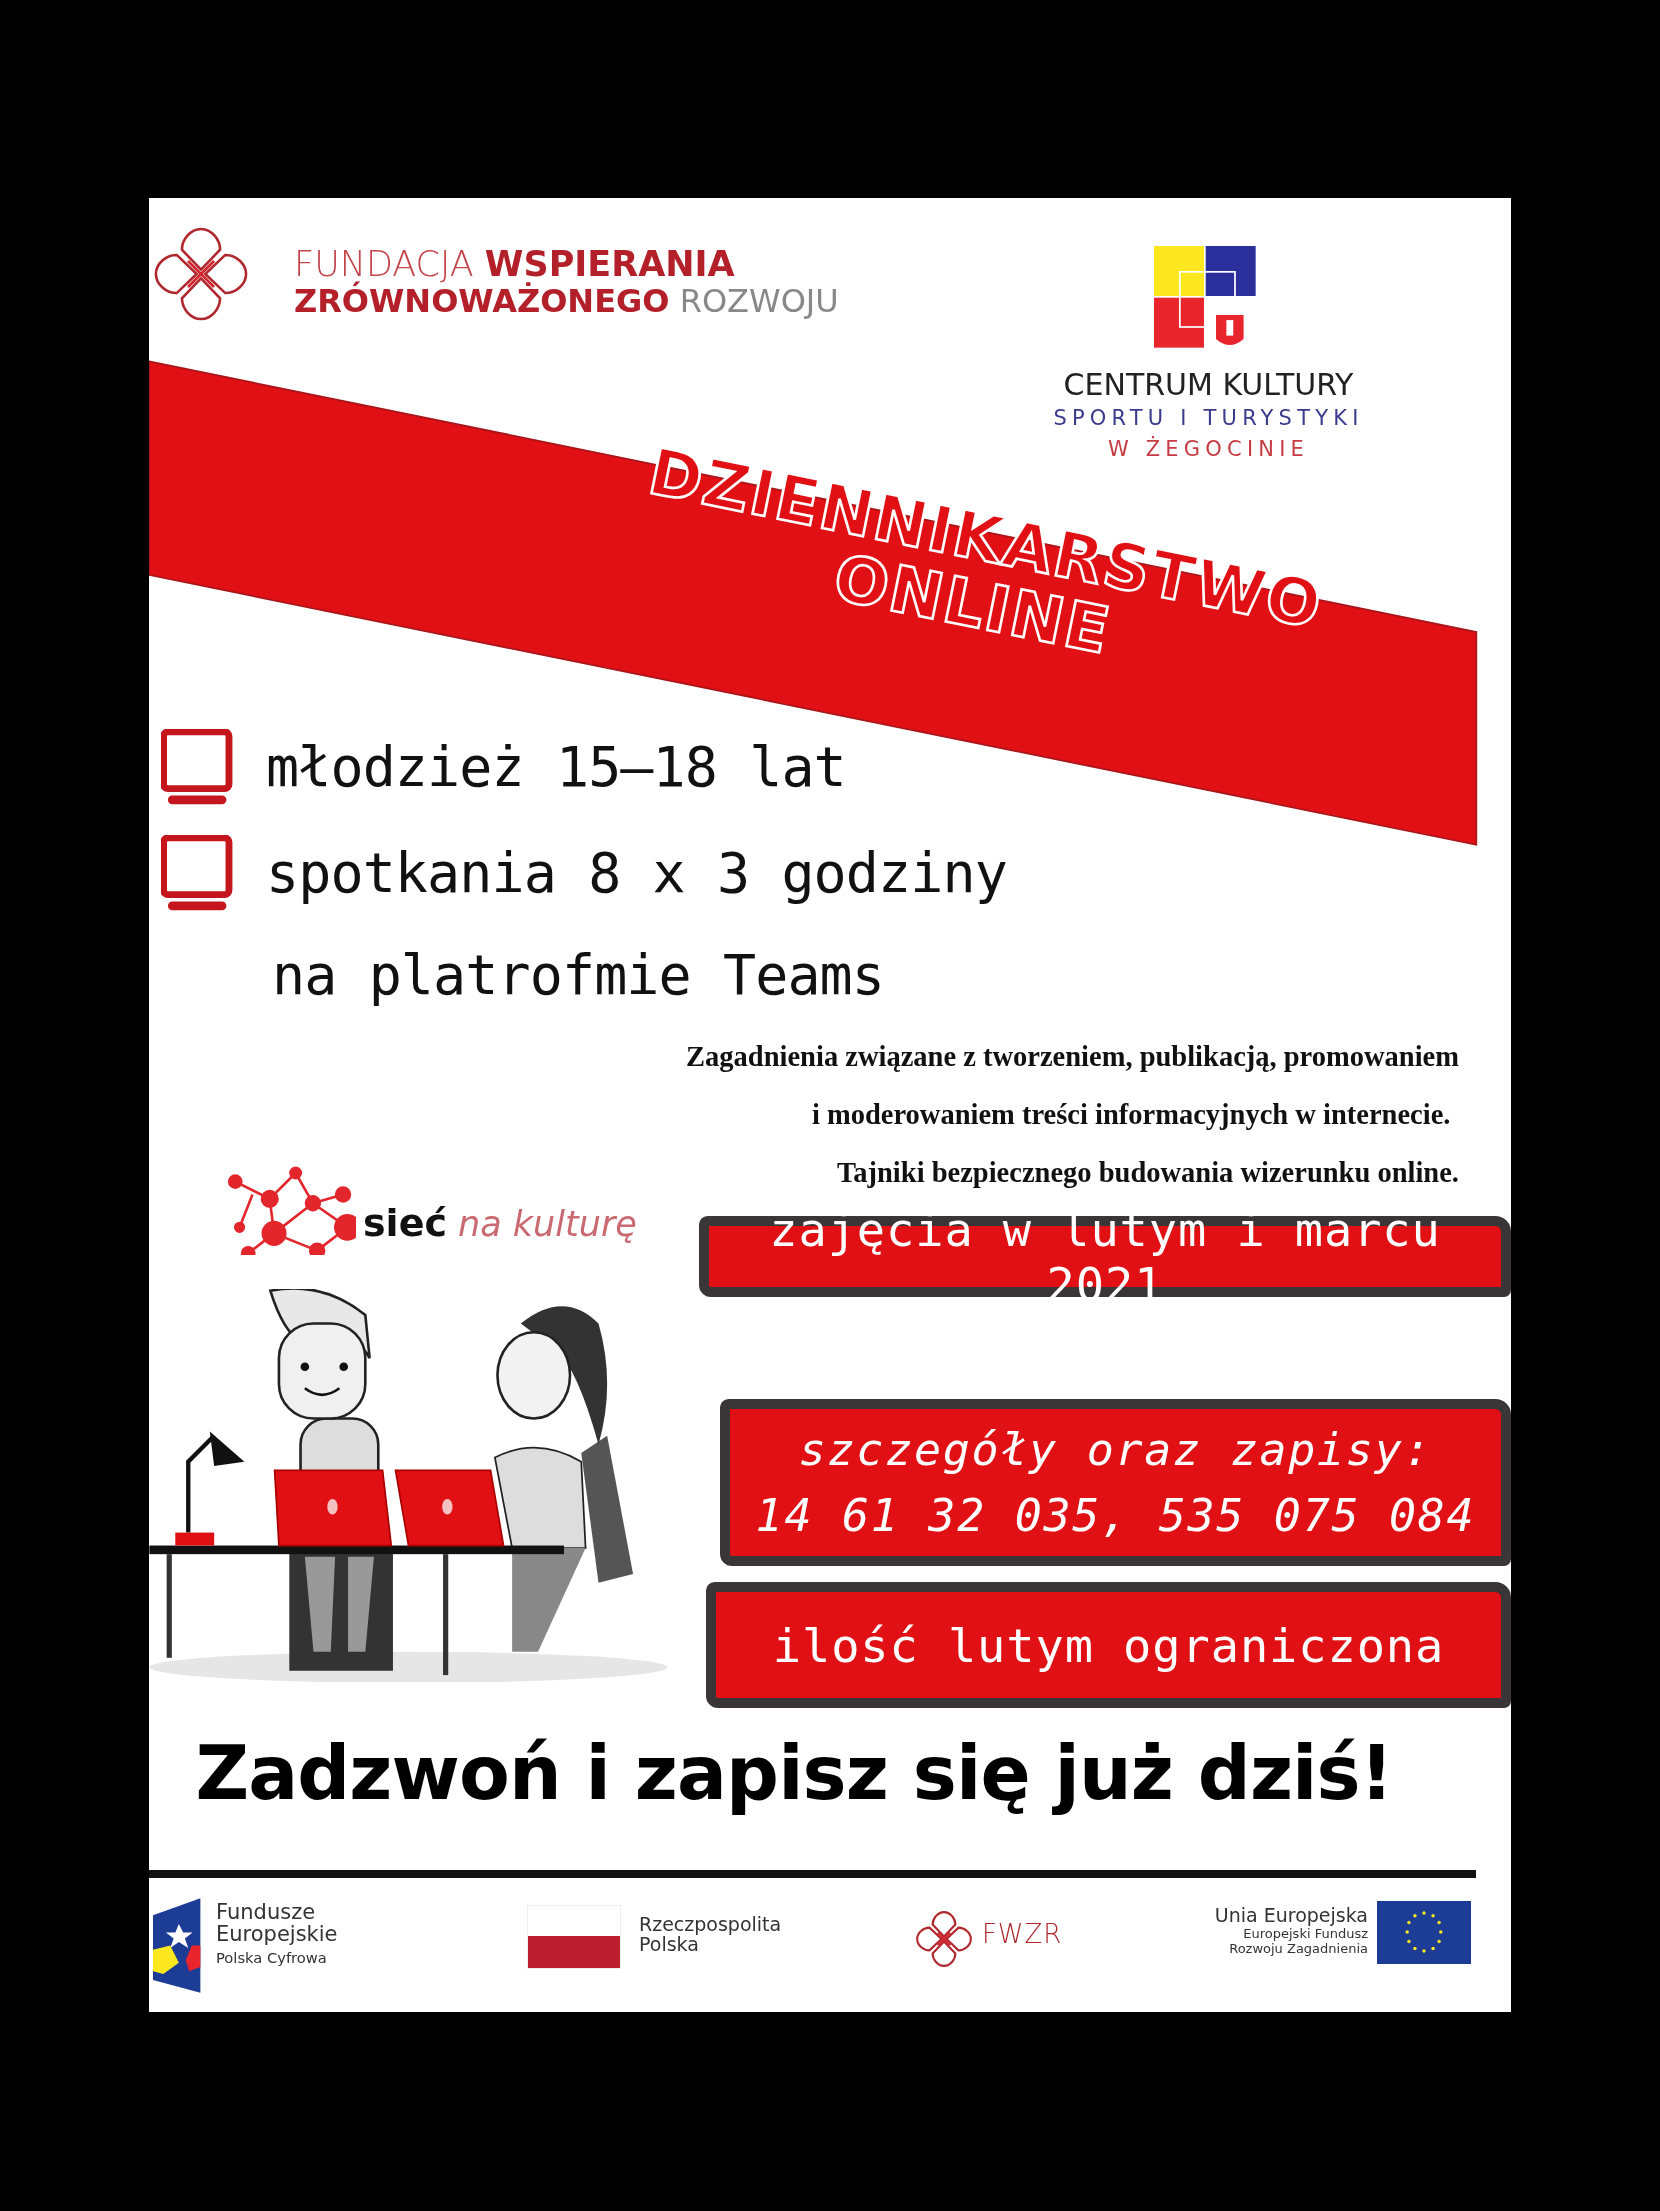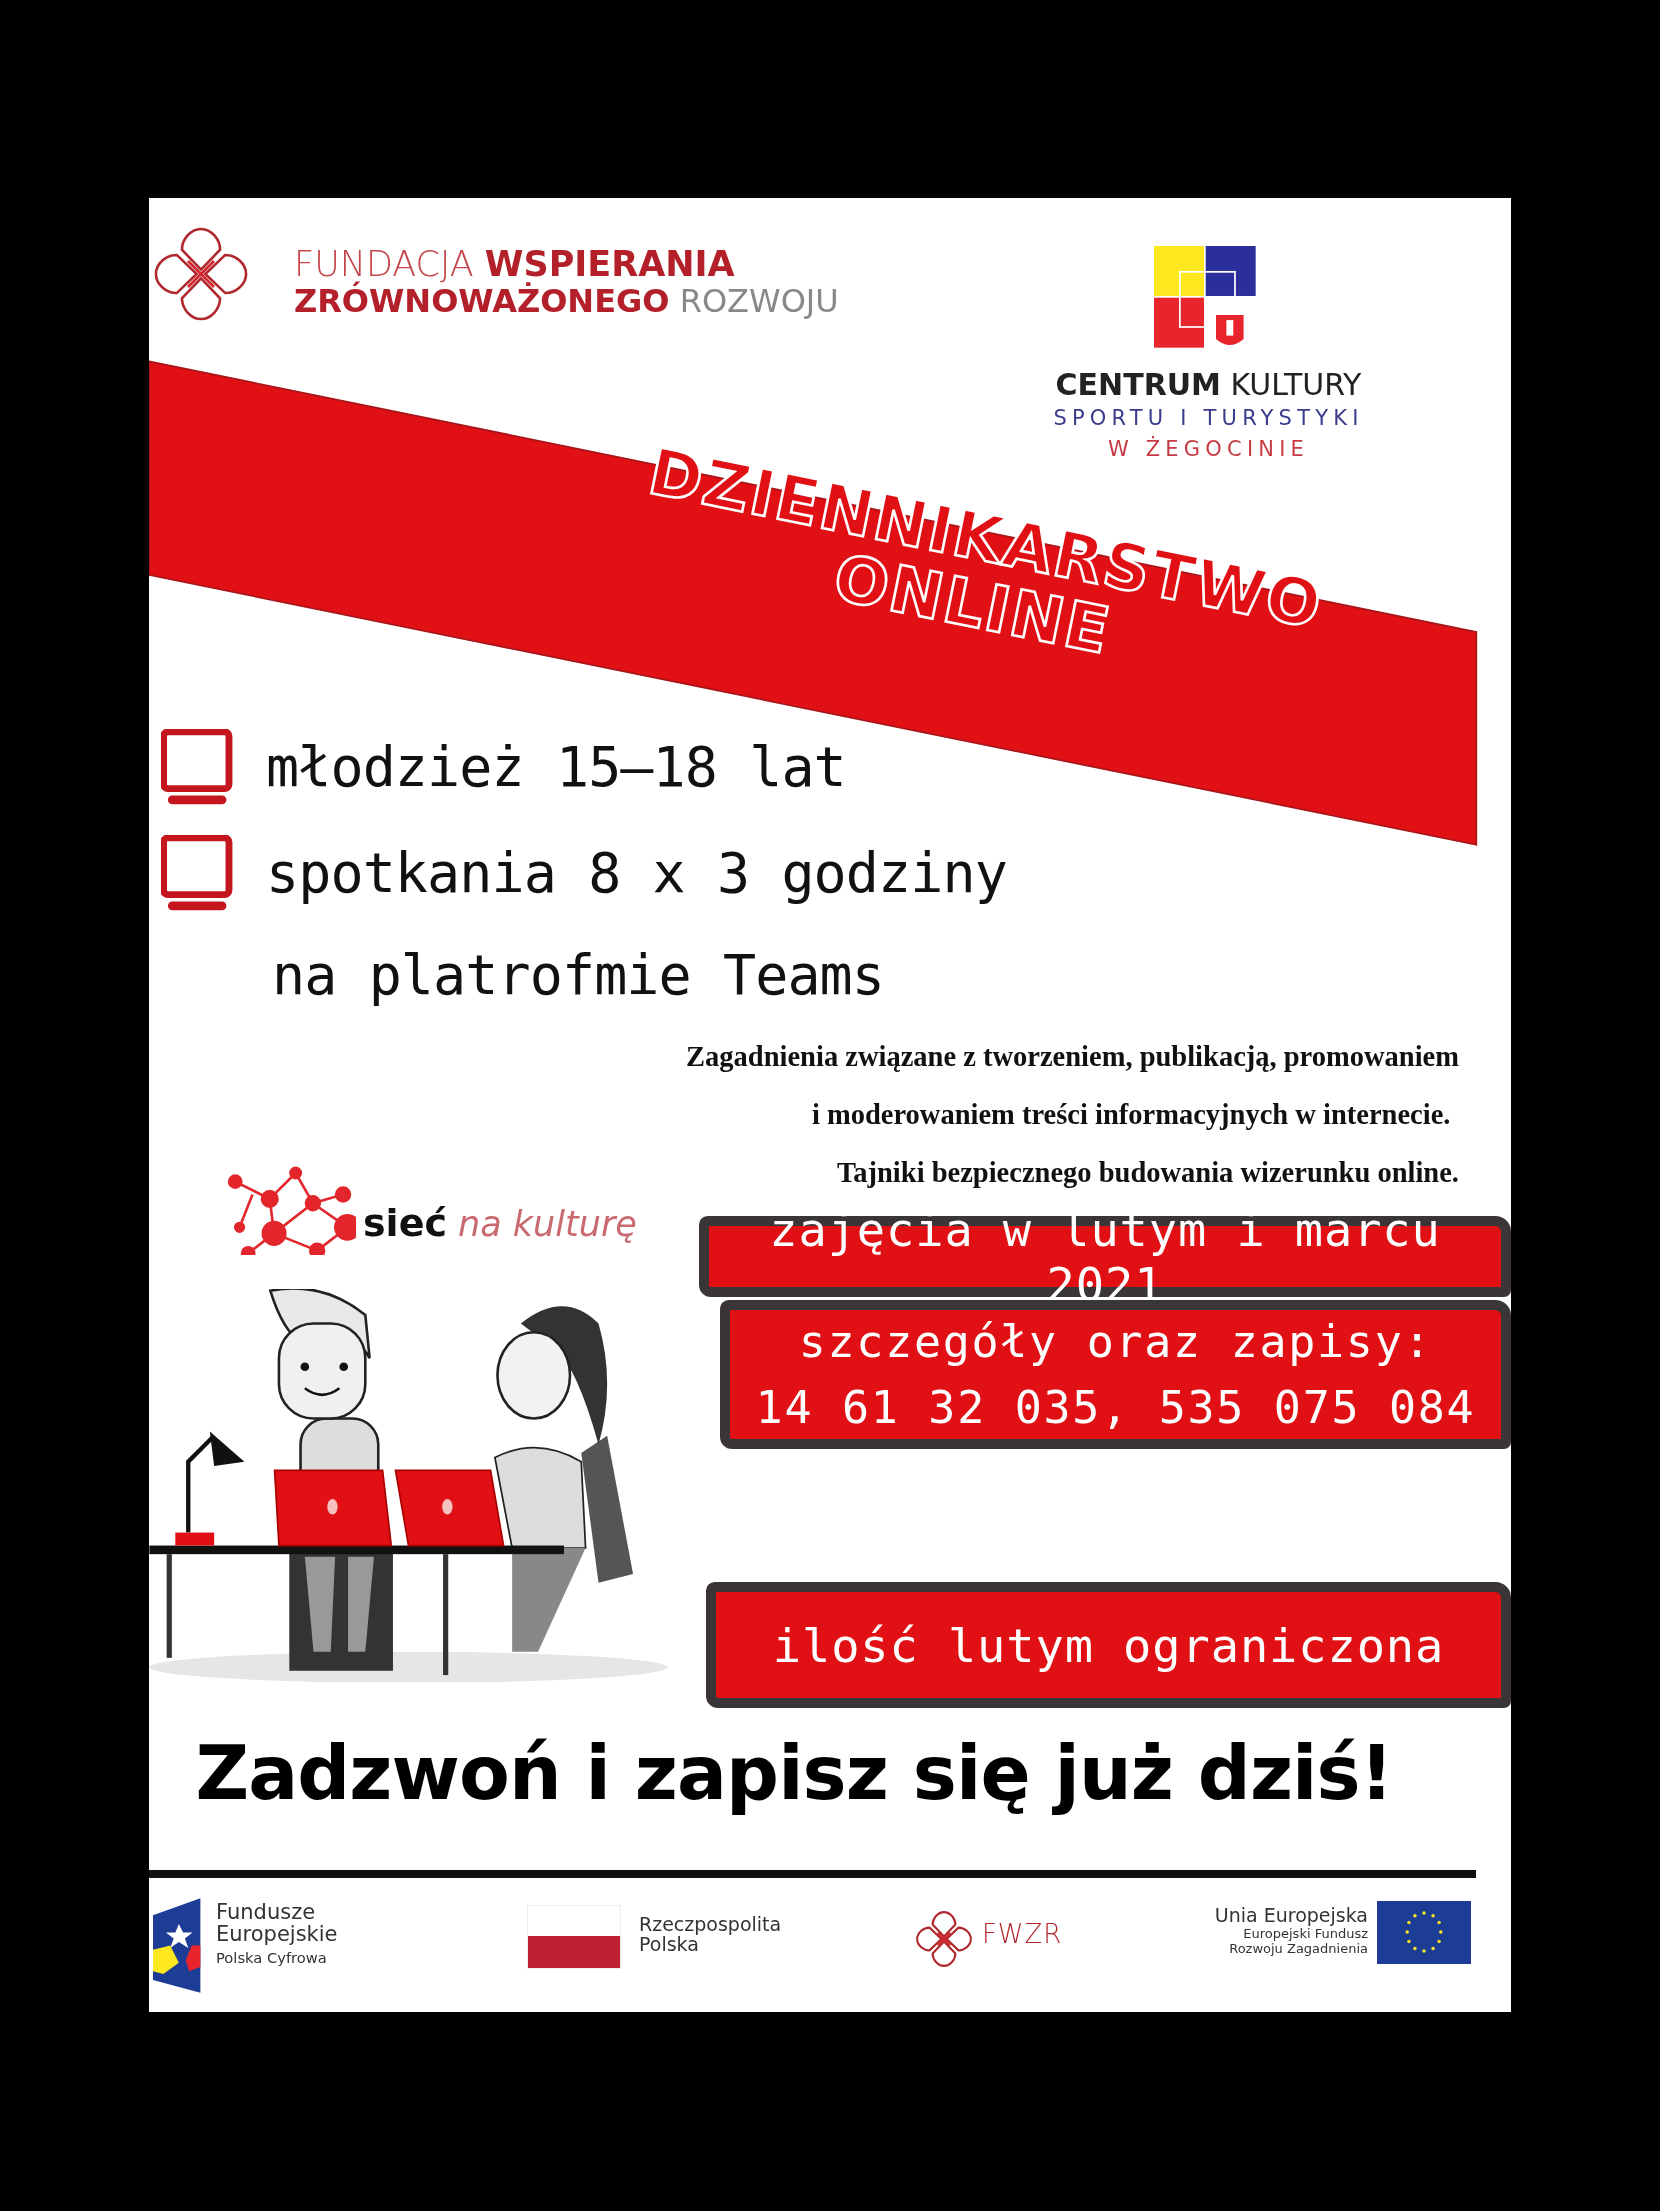--- a/index.html
+++ b/index.html
@@ -13,21 +13,21 @@
   .fwzr-text .l1 { font-size: 35px; }
   .fwzr-text .l2 { font-size: 32px; }
   .light { font-weight: 300; color: #c4464b; font-family: "DejaVu Sans", sans-serif; }
   .bold { font-weight: 700; color: #b3202a; }
   .gray { color: #888; font-weight: 400; }
 
   
   .ck-squares { left: 1005px; top: 48px; width: 112px; height: 112px; }
   .ck-text { left: 865px; top: 169px; width: 389px; text-align: center; }
   .ck-t1 { font-size: 30px; color: #222; }
-  .ck-t1 b { font-weight: 700; }
+  .ck-t1 b { font-weight: 400; }
   .ck-t2 { font-size: 21px; letter-spacing: 5.2px; color: #3a3b8c; margin-top: 3.5px; }
   .ck-t3 { font-size: 21px; letter-spacing: 5.2px; color: #c63b44; margin-top: 7px; }
 
   
   .banner { left: 0; top: 0; width: 1362px; height: 1814px; }
   .banner-title { left: 363px; top: 307px; width: 934px; transform: rotate(11.5deg); transform-origin: center; text-align: center; font-family: "DejaVu Sans", sans-serif; font-weight: 700; font-size: 64px; line-height: 1.05; letter-spacing: 1.7px; color: #e11014; -webkit-text-stroke: 2.6px #fff; text-shadow: 0 0 0.9px #fff; }
 
   
   .bullet { left: 12px; font-family: "DejaVu Sans Mono", monospace; font-size: 55px; color: #111; letter-spacing: -0.9px; }
   .bullet .mon { display: inline-block; vertical-align: middle; width: 74px; height: 78px; margin-right: 31px; position: relative; top: -3.5px; }
@@ -39,21 +39,21 @@
 
   
   .siec-net { left: 69px; top: 962px; width: 138px; height: 95px; }
   .siec-text { left: 214px; top: 1003px; font-size: 35px; }
   .siec-text b { font-weight: 900; color: #111; font-size: 38px; }
   .siec-text span.nk { color: #c86a70; font-weight: 300; font-style: italic; }
 
   
   .rbox { background: #e01014; border: 10.4px solid #3a3536; border-radius: 8.6px 15.6px 7px 12px; box-sizing: border-box; color: #fff; font-family: "DejaVu Sans Mono", monospace; text-align: center; display: flex; flex-direction: column; justify-content: center; align-items: center; }
   .rb1 { left: 550px; top: 1018px; width: 812px; height: 81px; font-size: 47px; letter-spacing: 0.9px; }
-  .rb2 { left: 571px; top: 1102px; width: 791px; height: 149px; font-size: 45px; line-height: 66px; letter-spacing: 1.7px; }
+  .rb2 { left: 571px; top: 1201px; width: 791px; height: 167px; font-size: 45px; line-height: 66px; letter-spacing: 1.7px; font-style: italic; }
   .rb3 { left: 557px; top: 1384px; width: 805px; height: 126px; font-size: 47px; letter-spacing: 0.9px; }
 
   
   .illus { left: 0; top: 1091px; width: 519px; height: 393px; }
 
   .cta { left: 0; top: 1532px; width: 1290px; text-align: center; font-family: "DejaVu Sans", sans-serif; font-weight: 700; font-size: 74px; color: #000; letter-spacing: -0.9px; }
   .divider { left: 0; top: 1672px; width: 1327px; height: 7.8px; background: #111; }
 
   
   .f-fe-flag { left: 3.5px; top: 1700px; width: 62px; height: 95px; }

